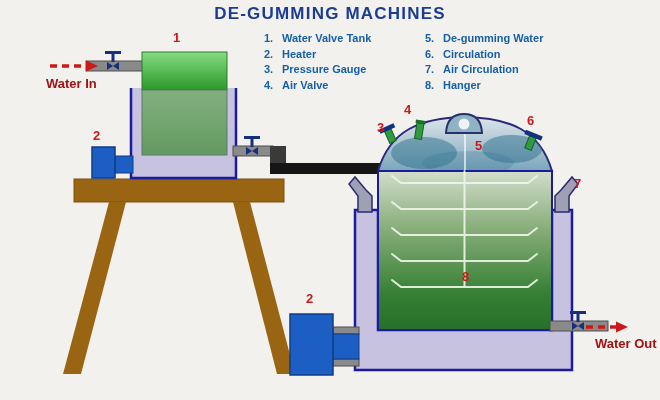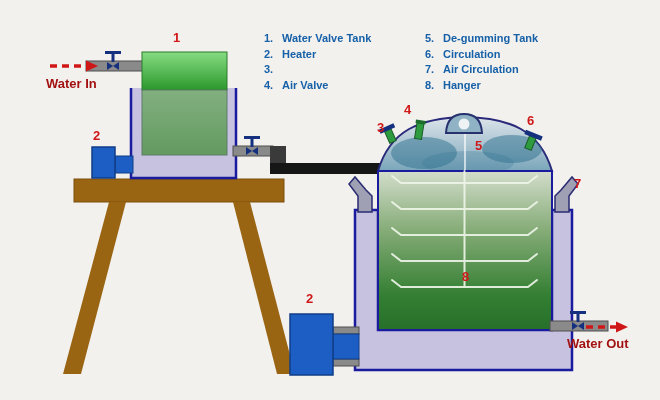--- a/index.html
+++ b/index.html
@@ -145,43 +145,45 @@
   <g>
     <line x1="50" y1="66" x2="86" y2="66" stroke="#cf1717" stroke-width="3.5" stroke-dasharray="7 5"></line>
     <polygon points="86,60.5 98,66 86,71.5" fill="#cf1717"></polygon>
   </g>
   <g>
     <line x1="586" y1="327" x2="616" y2="327" stroke="#cf1717" stroke-width="3.5" stroke-dasharray="7 5"></line>
     <polygon points="616,321.5 628,327 616,332.5" fill="#cf1717"></polygon>
   </g>
 </svg>
 
+<div class="abs title">DE-GUMMING MACHINES</div>
 
 <div class="abs legend col1">
   <div class="lrow">
     <span class="lnum">1.</span>
     <span>Water Valve Tank</span>
   </div>
   <div class="lrow">
     <span class="lnum">2.</span>
     <span>Heater</span>
   </div>
   <div class="lrow">
     <span class="lnum">3.</span>
+    <span>Pressure Gauge</span>
   </div>
   <div class="lrow">
     <span class="lnum">4.</span>
     <span>Air Valve</span>
   </div>
 </div>
 
 <div class="abs legend col2">
   <div class="lrow">
     <span class="lnum">5.</span>
-    <span>De-gumming Tank</span>
+    <span>De-gumming Water</span>
   </div>
   <div class="lrow">
     <span class="lnum">6.</span>
     <span>Circulation</span>
   </div>
   <div class="lrow">
     <span class="lnum">7.</span>
     <span>Air Circulation</span>
   </div>
   <div class="lrow">
@@ -194,15 +196,15 @@
 <div class="num" style="left:93px;top:129px">2</div>
 <div class="num" style="left:306px;top:292px">2</div>
 <div class="num" style="left:377px;top:121px">3</div>
 <div class="num" style="left:404px;top:103px">4</div>
 <div class="num" style="left:475px;top:139px">5</div>
 <div class="num" style="left:527px;top:114px">6</div>
 <div class="num" style="left:574px;top:177px">7</div>
 <div class="num" style="left:462px;top:270px">8</div>
 
 <div class="flowlabel" style="left:46px;top:76px">Water In</div>
-<div class="flowlabel" style="left:567px;top:336px">Water Out</div>
+<div class="flowlabel" style="left:595px;top:336px">Water Out</div>
 
 </div>
 
 </body></html>

